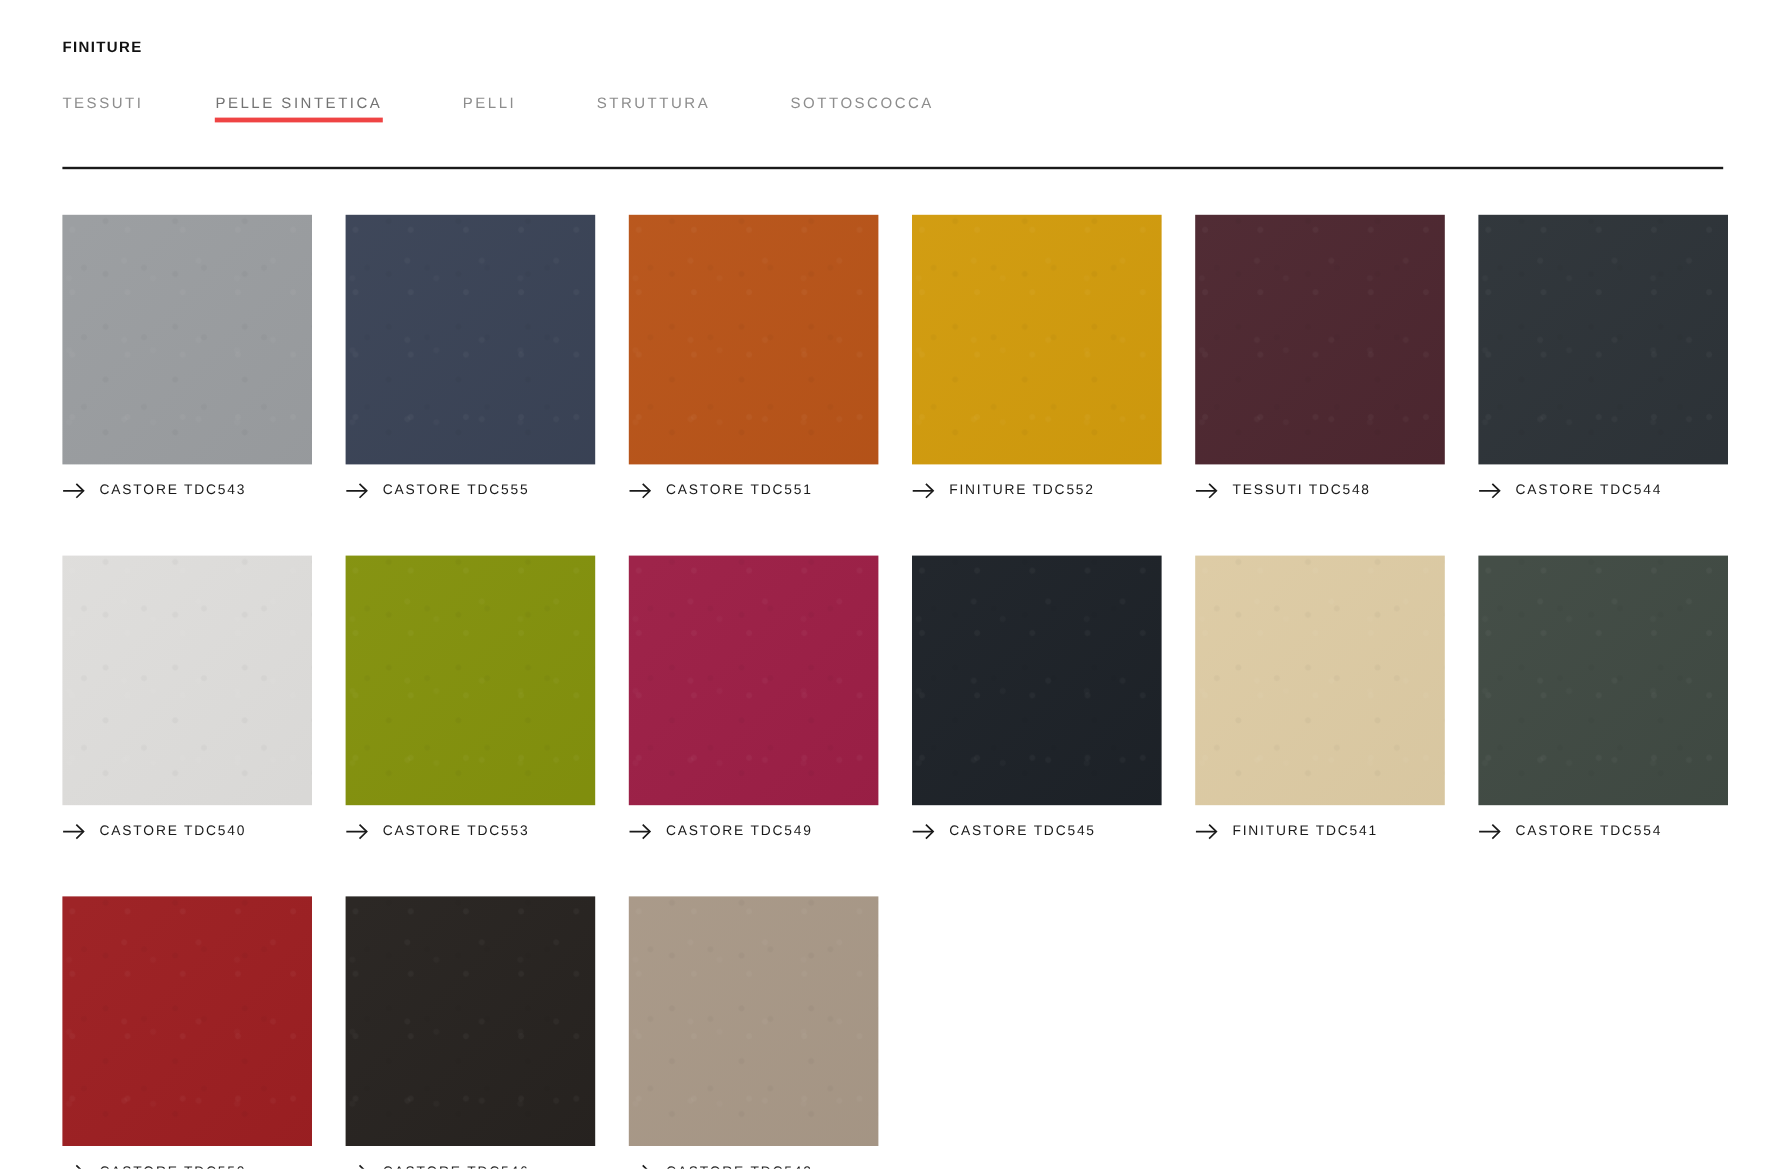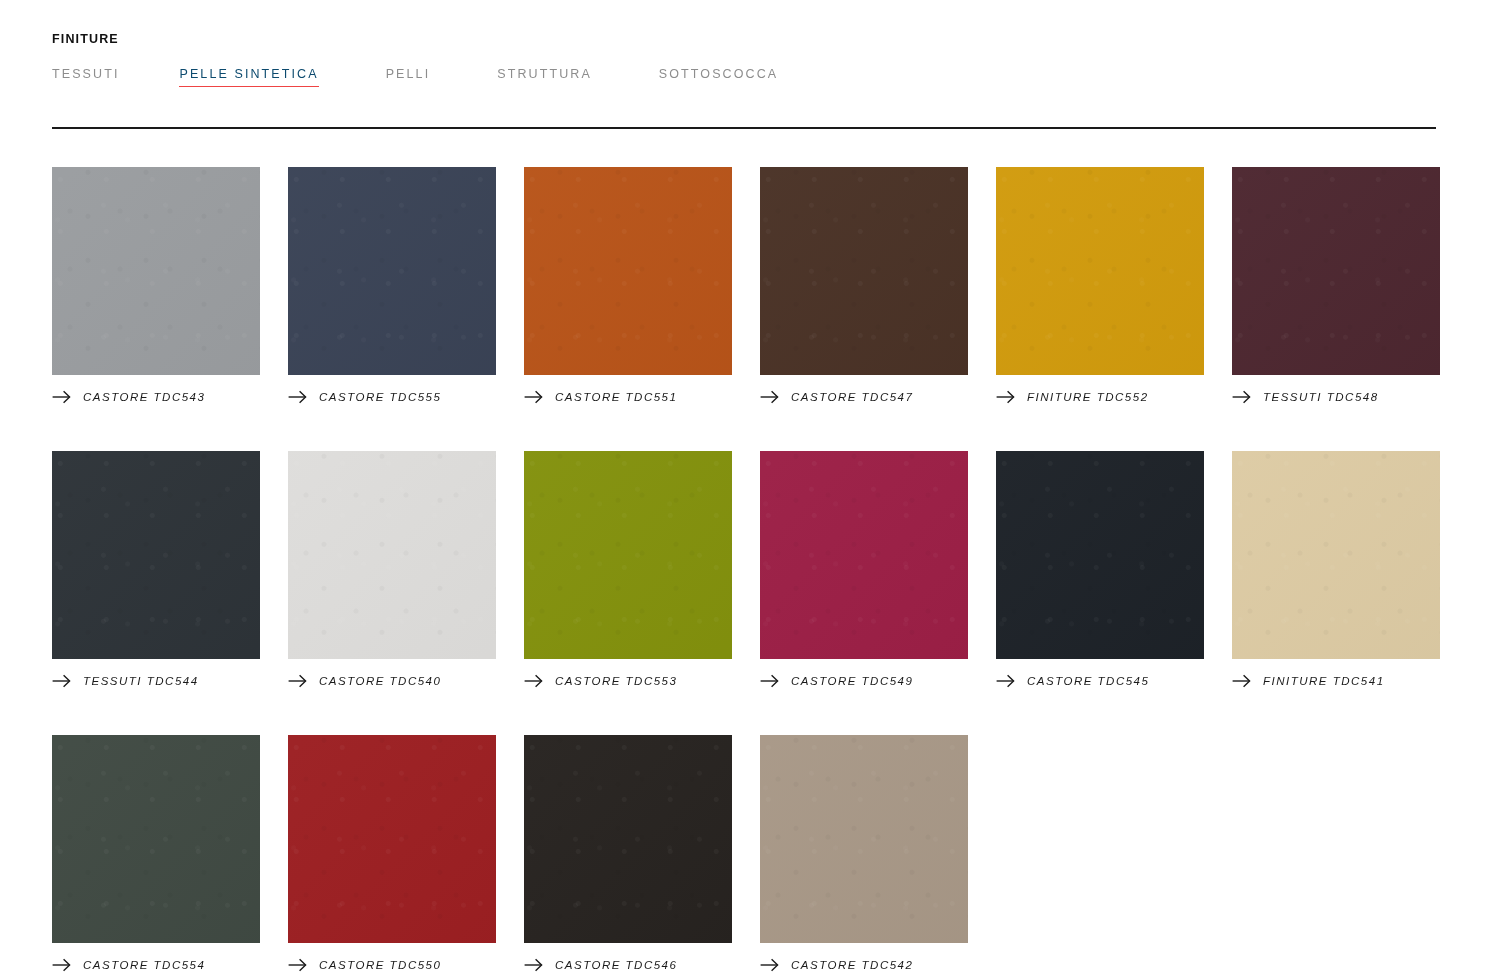--- a/index.html
+++ b/index.html
@@ -29,35 +29,35 @@
     font-weight: bold;
     letter-spacing: 1.15px;
     color: #111111;
     padding-top: 31px;
     line-height: 16px;
   }
 
   .tabs {
     display: flex;
     align-items: flex-start;
-    margin-top: 19px;
+    margin-top: 31px;
     height: 22px;
   }
   .tab {
     font-size: 12.5px;
     letter-spacing: 2.1px;
     color: #8d8d8d;
     cursor: pointer;
     white-space: nowrap;
     line-height: 16px;
     padding-bottom: 4px;
   }
   .tab.active {
-    color: #0c4a6e;
-    border-bottom: 1px solid #ef4444;
+    color: #737373;
+    border-bottom: 4px solid #ef4444;
   }
 
   .tab-spacer-1 { width: 60px; }
   .tab-spacer-2 { width: 67px; }
   .tab-spacer-3 { width: 67px; }
   .tab-spacer-4 { width: 67px; }
 
   .rule {
     margin-top: 39px;
     height: 2px;
@@ -116,21 +116,20 @@
     display: block;
     margin-right: 12px;
   }
   .arrow-icon svg { display: block; }
   .caption-label {
     font-size: 11.5px;
     letter-spacing: 1.5px;
     color: #1a1a1a;
     white-space: nowrap;
     line-height: 14px;
-    font-style: italic;
   }
 </style>
 </head>
 <body>
 
 <div class="page">
 
   <div class="page-title">FINITURE</div>
 
   <div class="tabs">
@@ -178,32 +177,20 @@
           <span class="arrow-icon">
             <svg width="19" height="14" viewBox="0 0 19 14" fill="none" xmlns="http://www.w3.org/2000/svg">
               <path d="M0.6 7H17.4" stroke="#1a1a1a" stroke-width="1.4"></path>
               <path d="M11.6 1.2L17.6 7L11.6 12.8" stroke="#1a1a1a" stroke-width="1.4" fill="none"></path>
             </svg>
           </span>
           <span class="caption-label">CASTORE TDC551</span>
         </div>
       </div>
       <div class="card">
-        <div class="swatch" style="background: rgb(74, 50, 38);"></div>
-        <div class="caption">
-          <span class="arrow-icon">
-            <svg width="19" height="14" viewBox="0 0 19 14" fill="none" xmlns="http://www.w3.org/2000/svg">
-              <path d="M0.6 7H17.4" stroke="#1a1a1a" stroke-width="1.4"></path>
-              <path d="M11.6 1.2L17.6 7L11.6 12.8" stroke="#1a1a1a" stroke-width="1.4" fill="none"></path>
-            </svg>
-          </span>
-          <span class="caption-label">CASTORE TDC547</span>
-        </div>
-      </div>
-      <div class="card">
         <div class="swatch" style="background: rgb(209, 155, 13);"></div>
         <div class="caption">
           <span class="arrow-icon">
             <svg width="19" height="14" viewBox="0 0 19 14" fill="none" xmlns="http://www.w3.org/2000/svg">
               <path d="M0.6 7H17.4" stroke="#1a1a1a" stroke-width="1.4"></path>
               <path d="M11.6 1.2L17.6 7L11.6 12.8" stroke="#1a1a1a" stroke-width="1.4" fill="none"></path>
             </svg>
           </span>
           <span class="caption-label">FINITURE TDC552</span>
         </div>
@@ -222,21 +209,21 @@
       </div>
       <div class="card">
         <div class="swatch" style="background: rgb(45, 51, 56);"></div>
         <div class="caption">
           <span class="arrow-icon">
             <svg width="19" height="14" viewBox="0 0 19 14" fill="none" xmlns="http://www.w3.org/2000/svg">
               <path d="M0.6 7H17.4" stroke="#1a1a1a" stroke-width="1.4"></path>
               <path d="M11.6 1.2L17.6 7L11.6 12.8" stroke="#1a1a1a" stroke-width="1.4" fill="none"></path>
             </svg>
           </span>
-          <span class="caption-label">TESSUTI TDC544</span>
+          <span class="caption-label">CASTORE TDC544</span>
         </div>
       </div>
       <div class="card">
         <div class="swatch" style="background: rgb(222, 221, 219);"></div>
         <div class="caption">
           <span class="arrow-icon">
             <svg width="19" height="14" viewBox="0 0 19 14" fill="none" xmlns="http://www.w3.org/2000/svg">
               <path d="M0.6 7H17.4" stroke="#1a1a1a" stroke-width="1.4"></path>
               <path d="M11.6 1.2L17.6 7L11.6 12.8" stroke="#1a1a1a" stroke-width="1.4" fill="none"></path>
             </svg>

